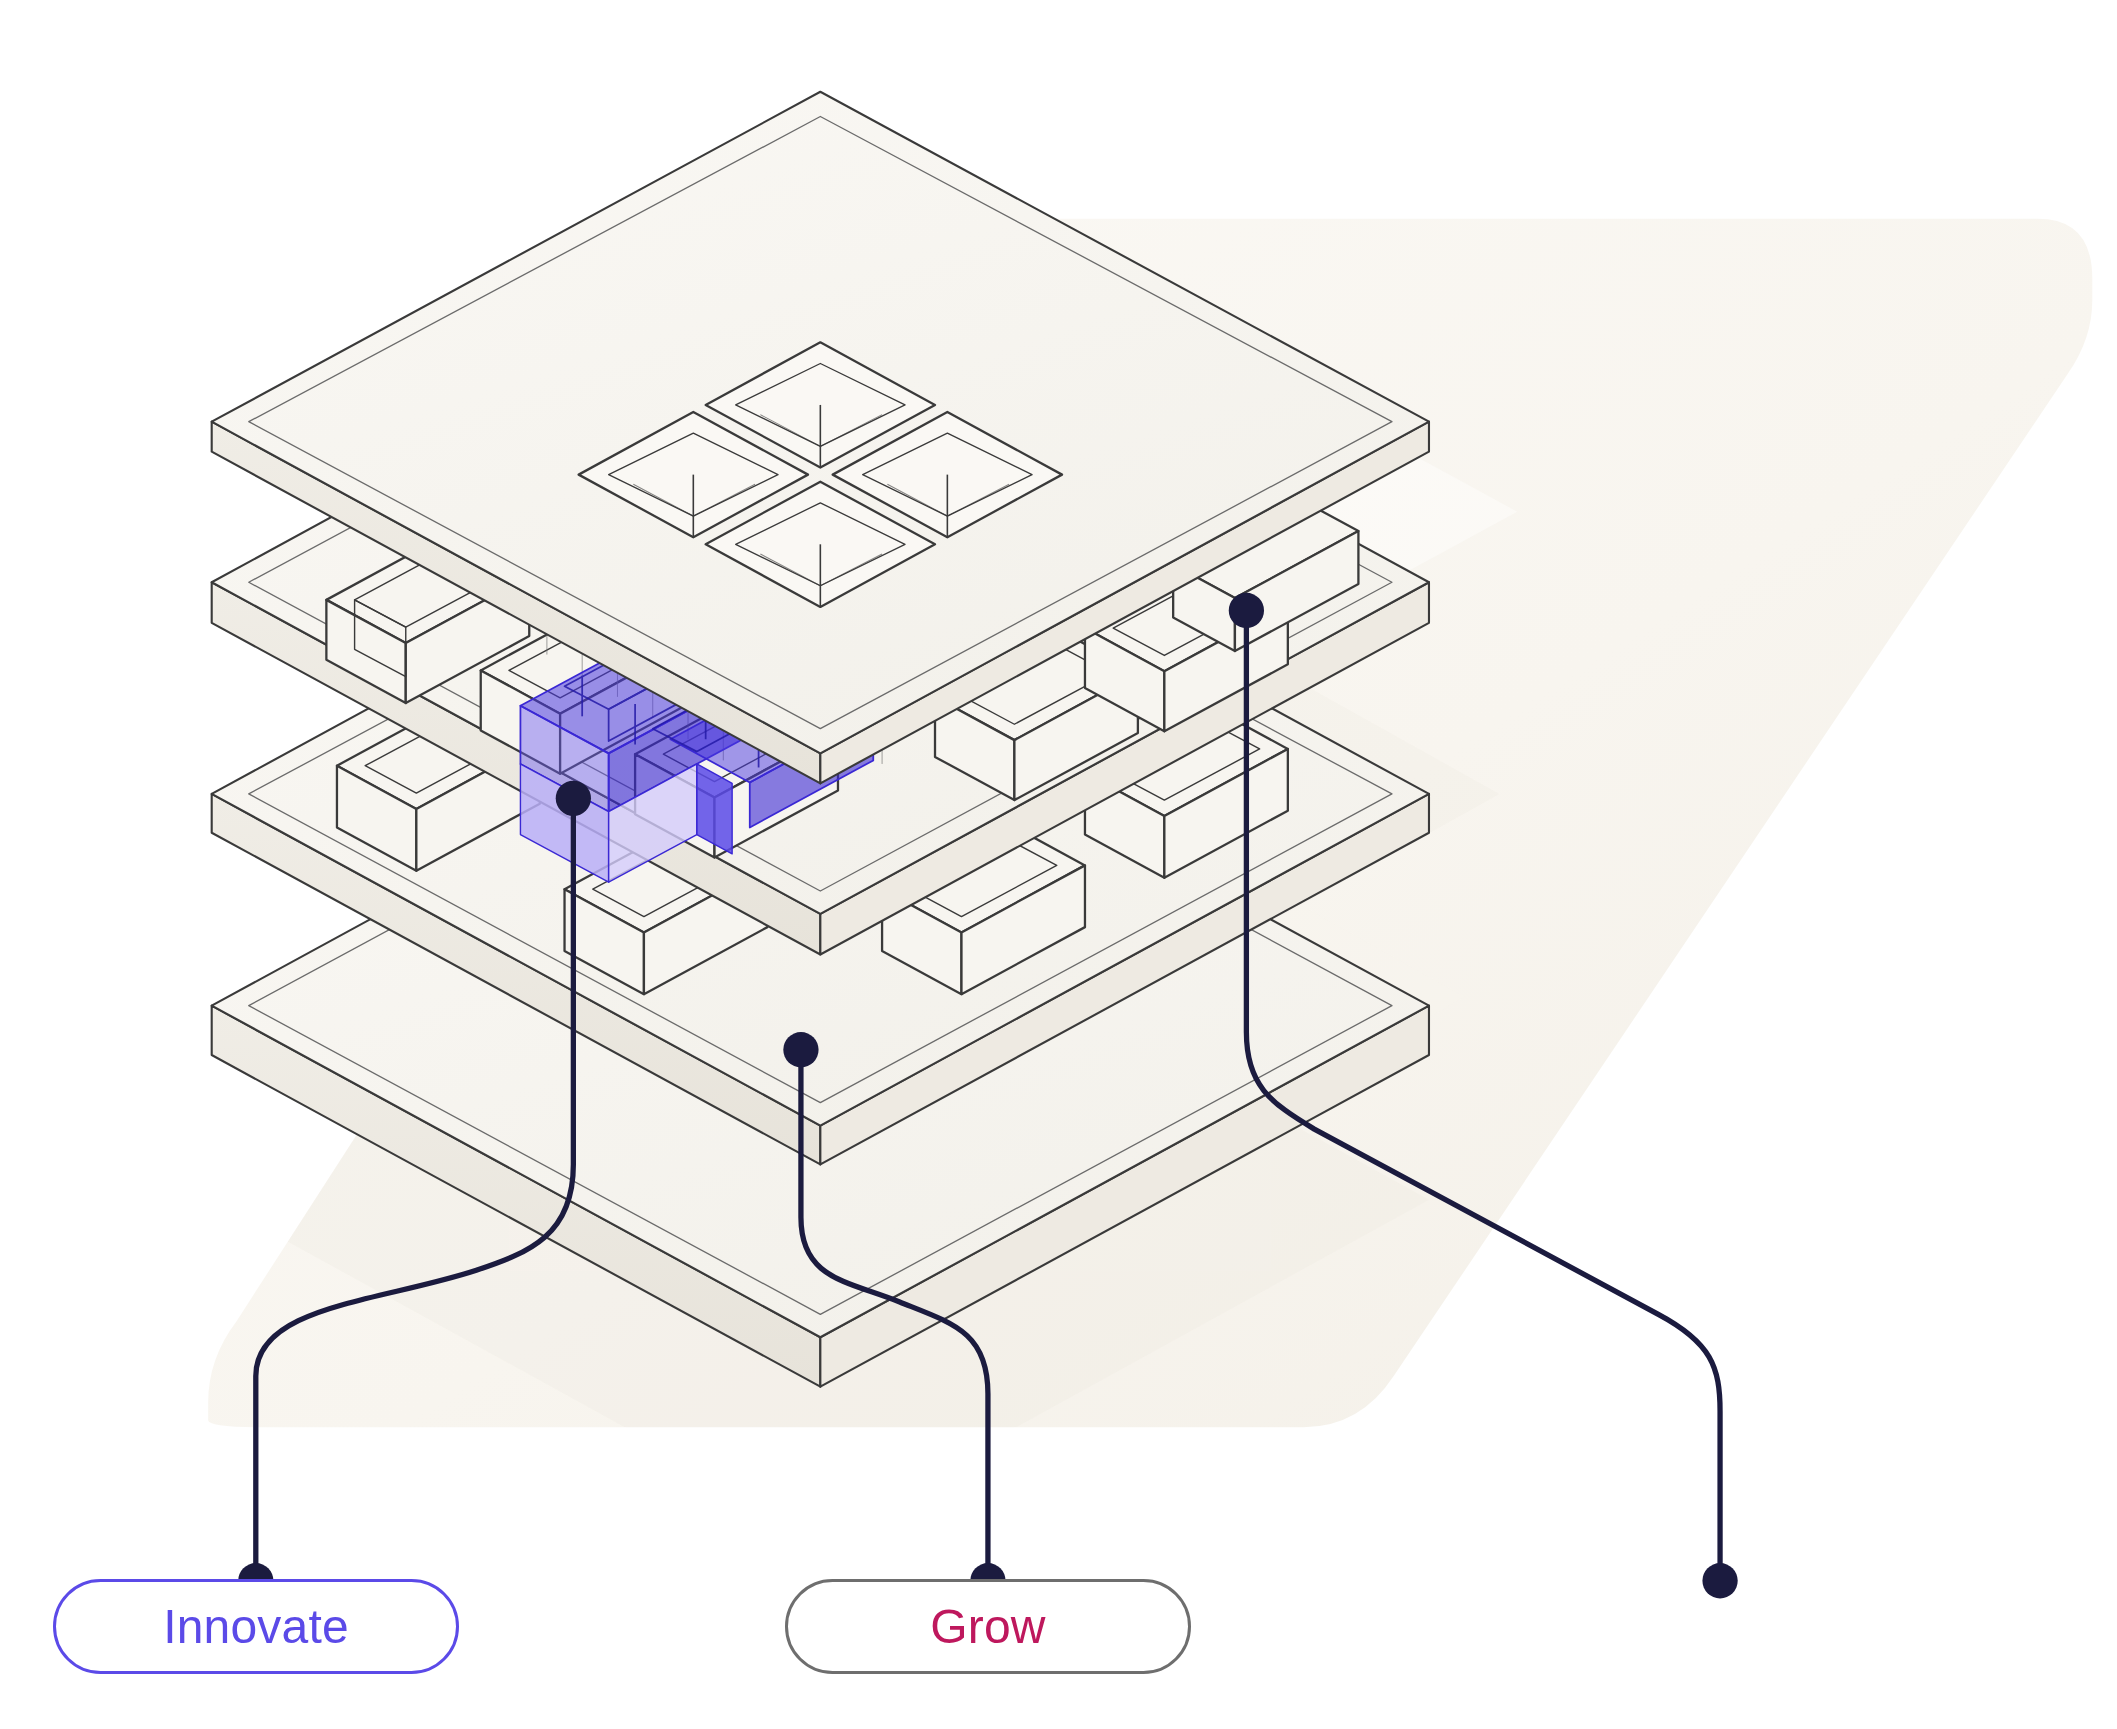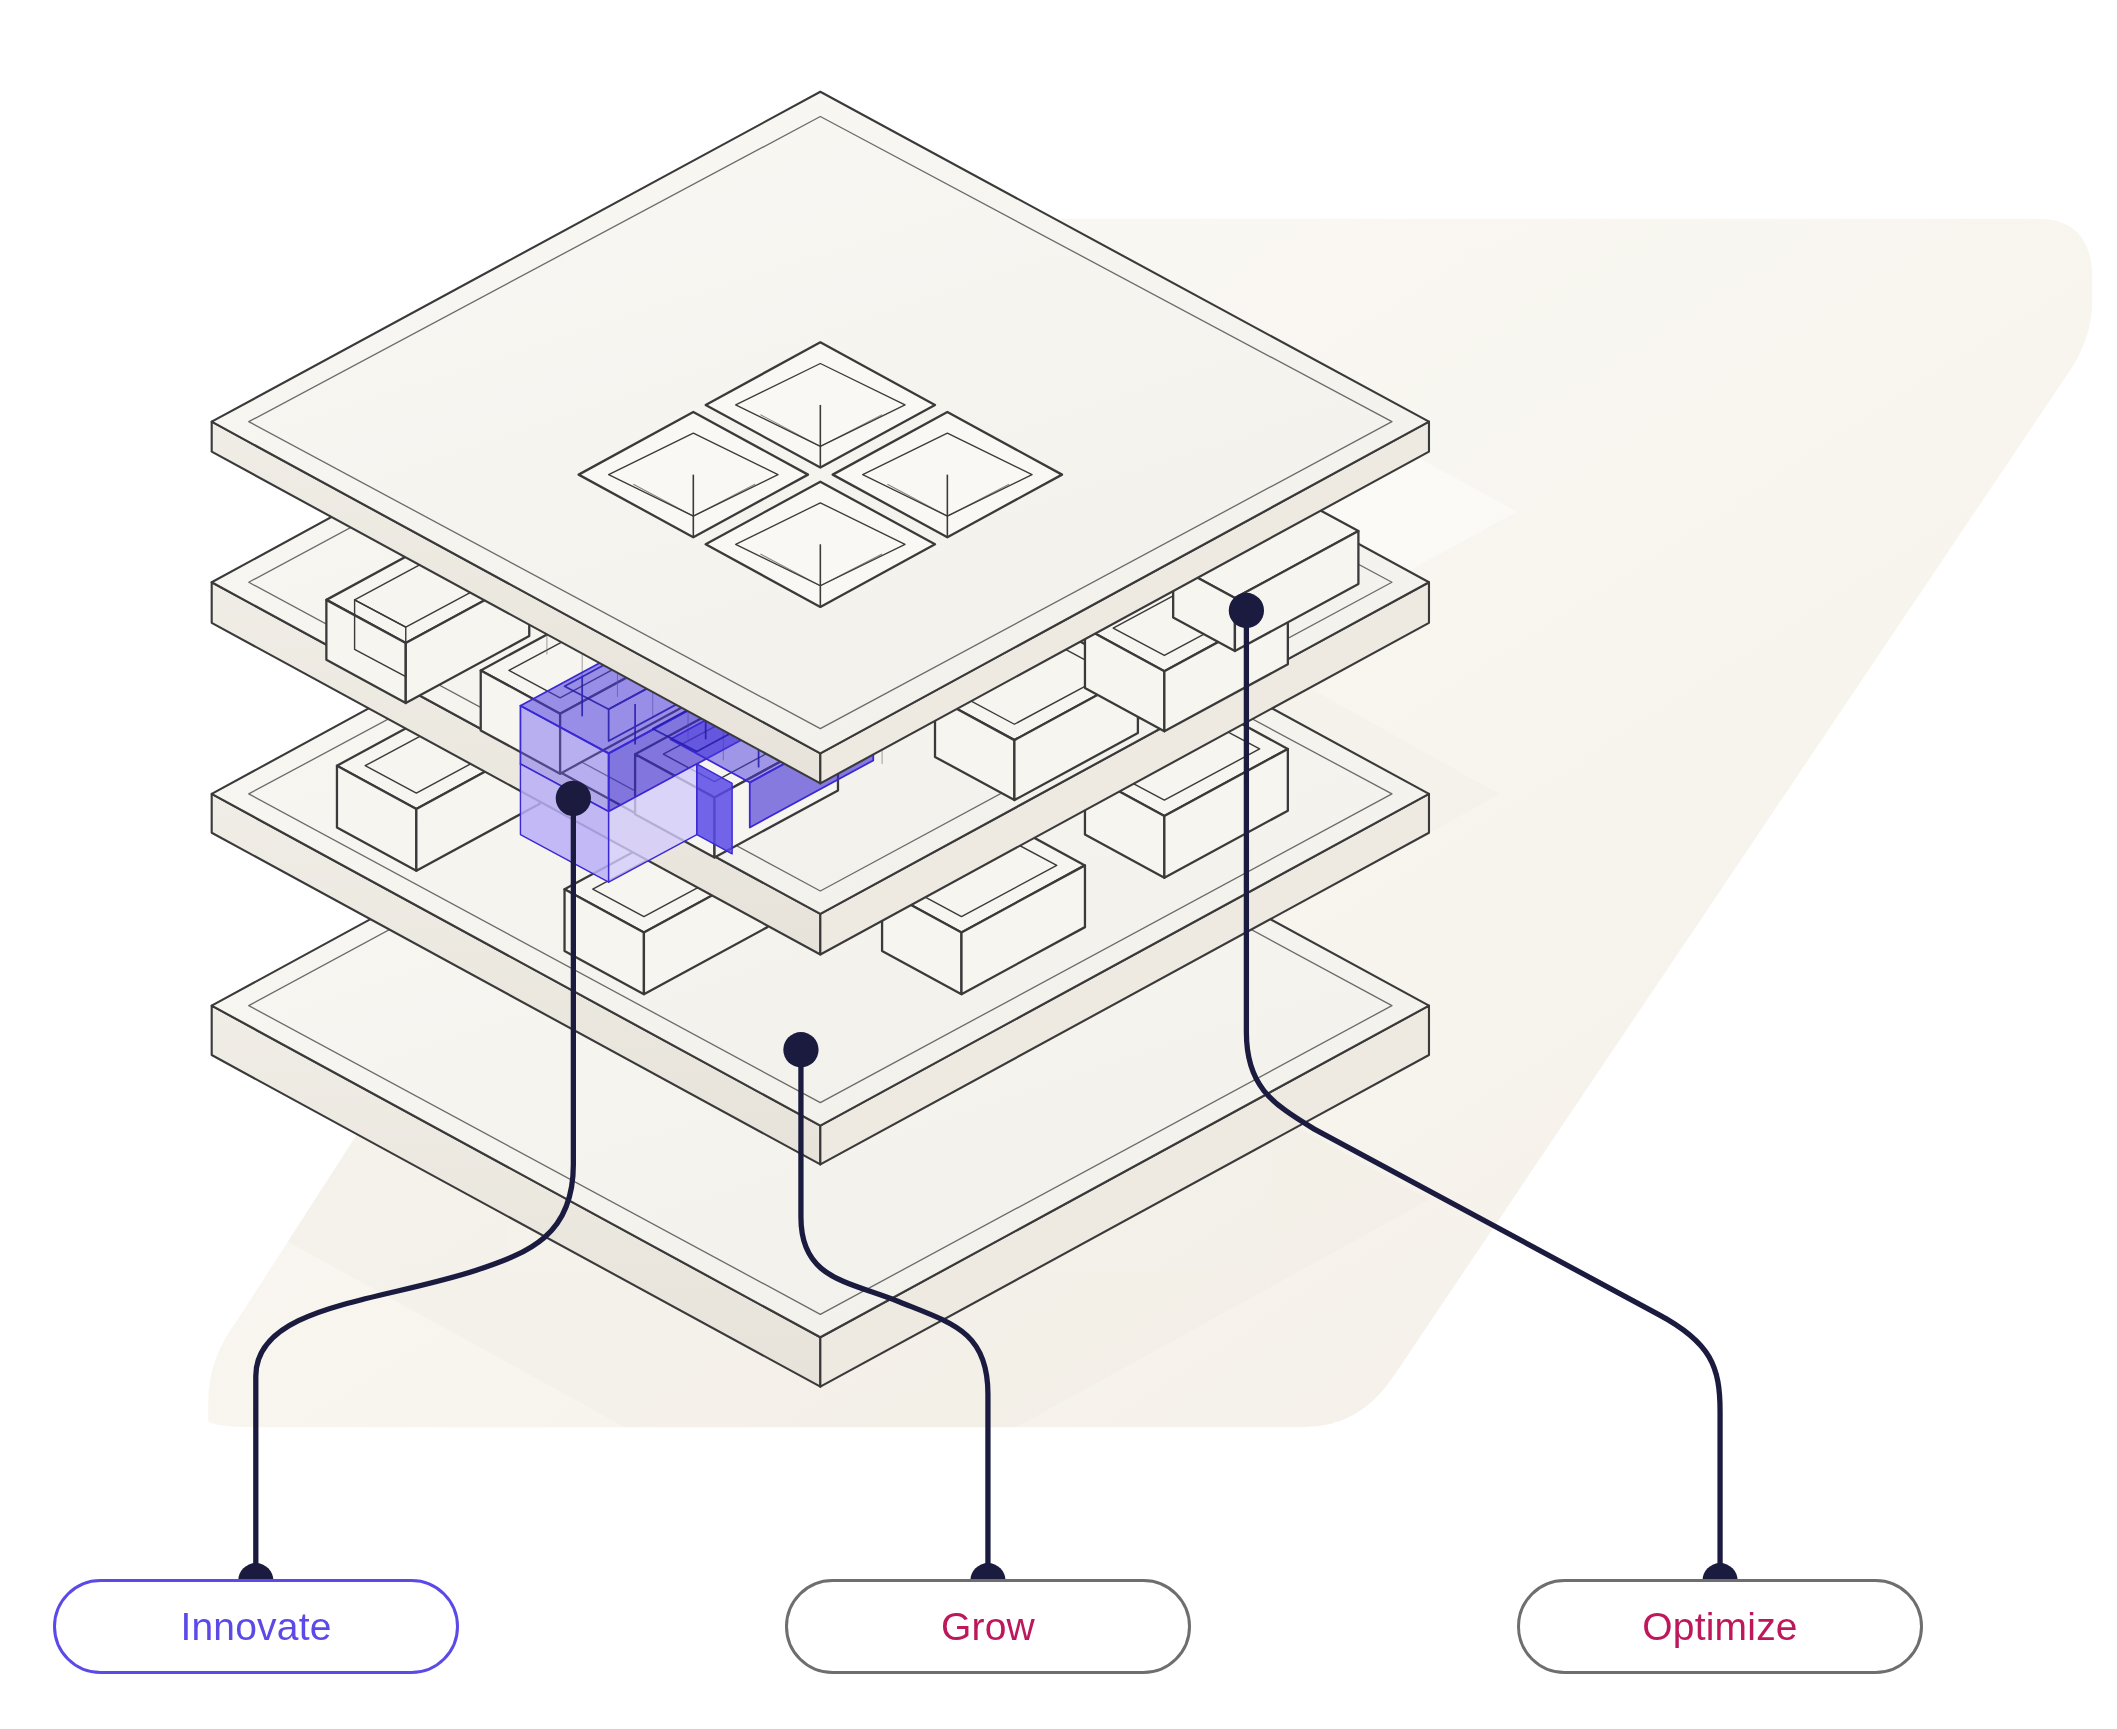--- a/index.html
+++ b/index.html
@@ -6,21 +6,21 @@
   body{width:2117px;height:1729px;overflow:hidden;font-family:"Liberation Sans",sans-serif;}
   #stage{position:relative;width:2117px;height:1729px;background:#ffffff;}
   #scene{position:absolute;inset:0;width:2117px;height:1729px;}
   .node-pill{
     position:absolute;
     box-sizing:border-box;
     height:95px;
     border-radius:48px;
     background:#ffffff;
     display:flex;align-items:center;justify-content:center;
-    font-size:39px;
+    font-size:48px;
     letter-spacing:0.2px;
     user-select:none;
   }
   .node-pill.active{border:3.5px solid #5b4ae8;color:#5b4ae8;}
   .node-pill.idle{border:3.5px solid #6e6e6e;color:#be185d;}
   #pill-innovate{left:53px;top:1579px;width:406px;}
   #pill-grow{left:785px;top:1579px;width:406px;}
   #pill-optimize{left:1517px;top:1579px;width:406px;}
 </style>
 </head>
@@ -283,18 +283,15 @@
   </svg>
 
   <div id="pill-innovate" class="node-pill active">
     <span>Innovate</span>
   </div>
 
   <div id="pill-grow" class="node-pill idle">
     <span>Grow</span>
   </div>
 
-  <div id="pill-optimize" class="node-pill idle">
-    <span>Optimize</span>
-  </div>
 
 </div>
 
 
 </body></html>

